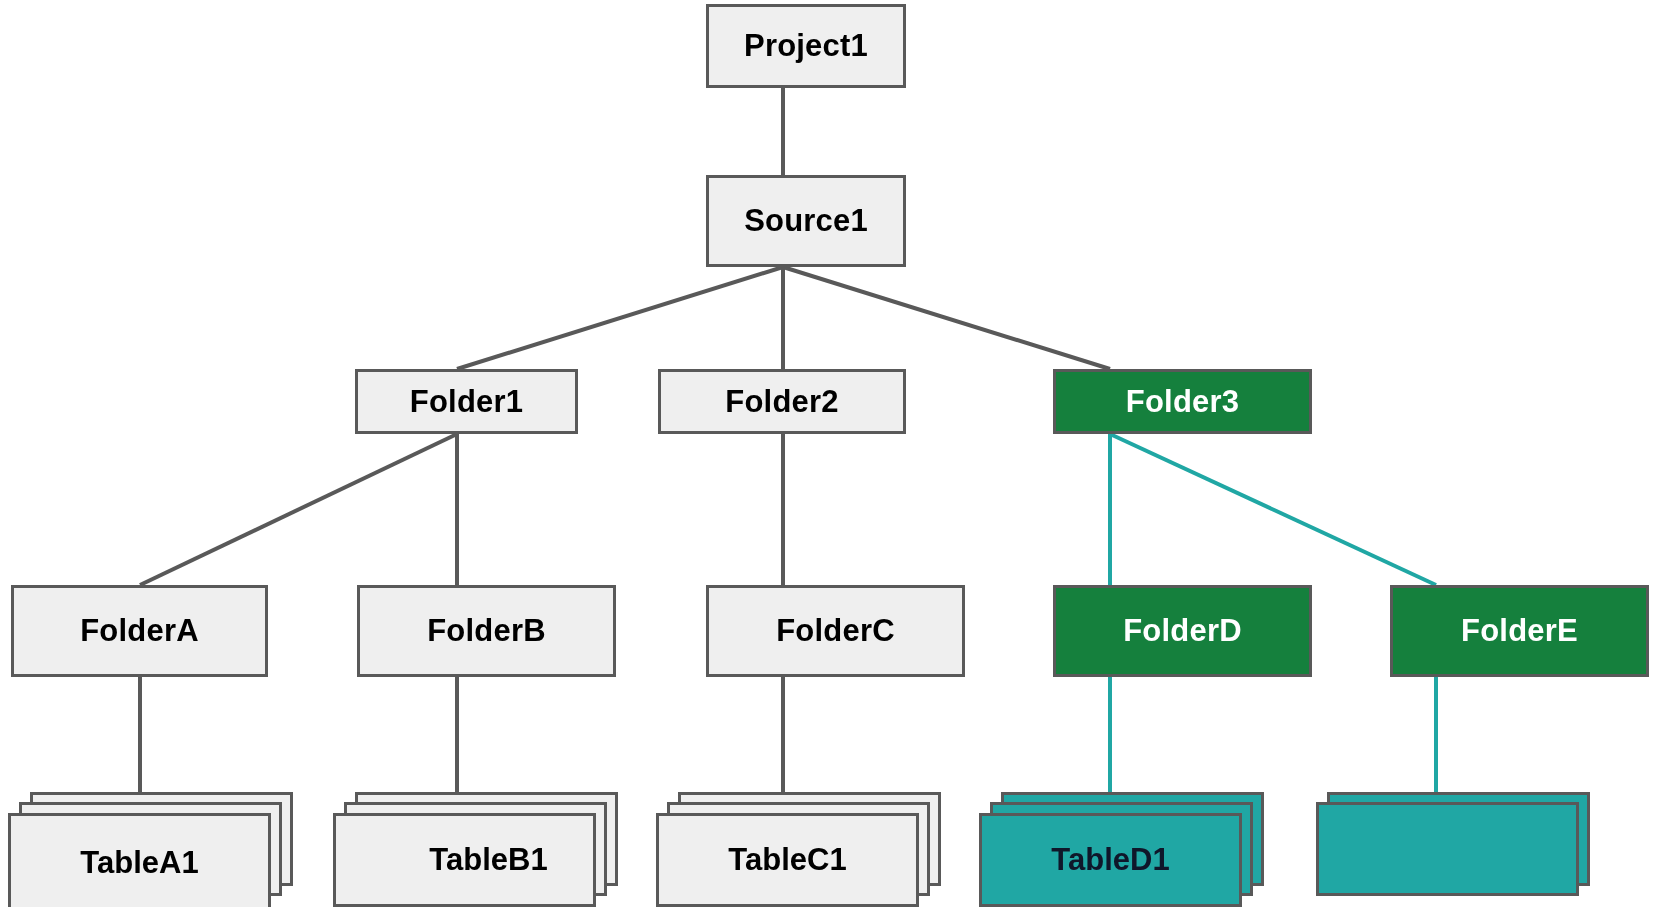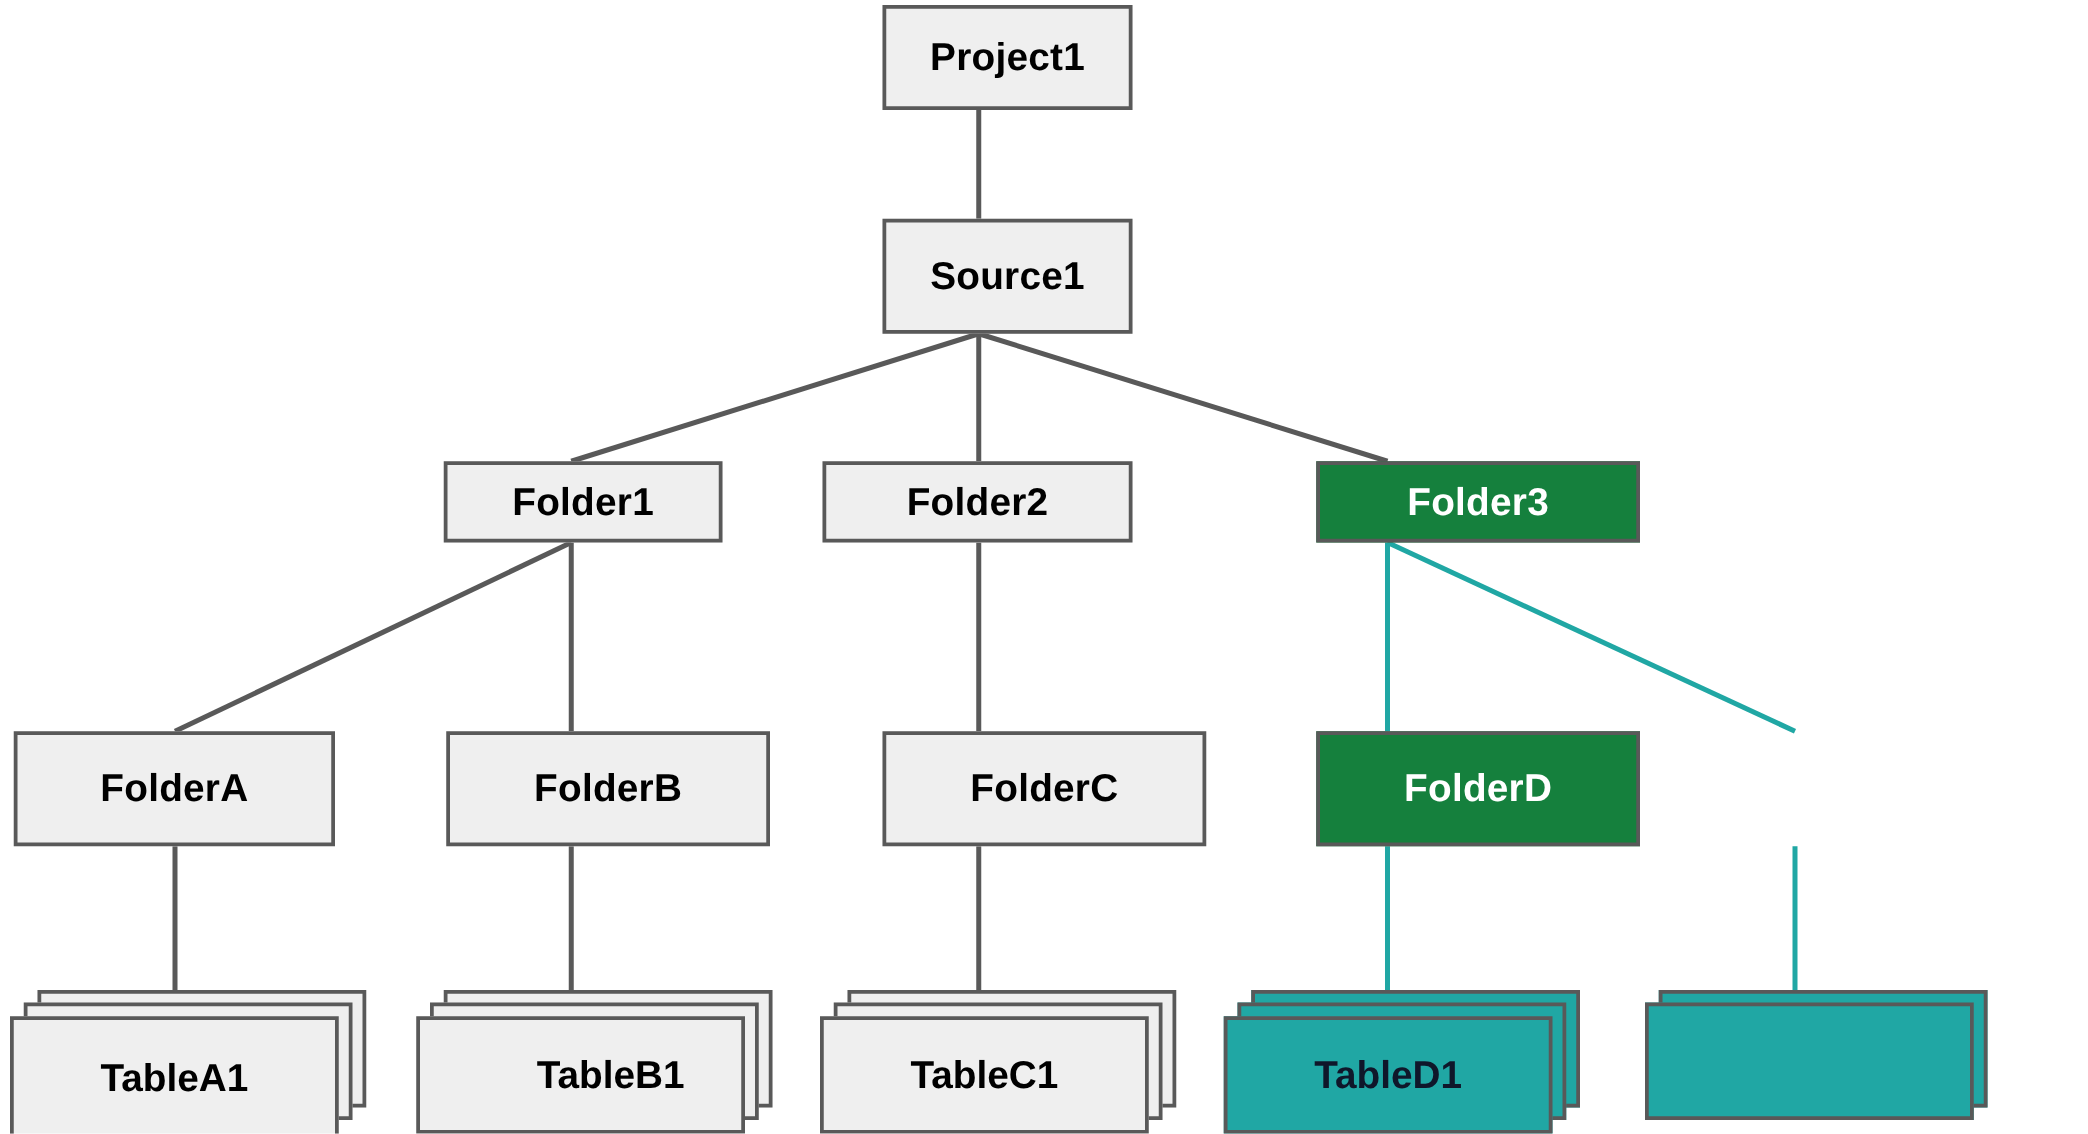--- a/index.html
+++ b/index.html
@@ -97,20 +97,21 @@
   <div class="node" style="left:706px; top:175px; width:200px; height:92px;">Source1</div>
 
   <div class="node" style="left:355px; top:369px; width:223px; height:65px;">Folder1</div>
   <div class="node" style="left:658px; top:369px; width:248px; height:65px;">Folder2</div>
   <div class="node teal" style="left:1053px; top:369px; width:259px; height:65px;">Folder3</div>
 
   <div class="node" style="left:11px; top:585px; width:257px; height:92px;">FolderA</div>
   <div class="node" style="left:357px; top:585px; width:259px; height:92px;">FolderB</div>
   <div class="node" style="left:706px; top:585px; width:259px; height:92px;">FolderC</div>
   <div class="node teal" style="left:1053px; top:585px; width:259px; height:92px;">FolderD</div>
+  <div class="node teal" style="left:1390px; top:585px; width:259px; height:92px;">FolderE</div>
 
   <div class="stack" style="left:8px; top:792px; width:285px; height:115px;">
     <div class="card back" style="width:263px; height:94px;"></div>
     <div class="card mid" style="width:263px; height:94px;"></div>
     <div class="card front" style="width:263px; height:100px;">TableA1</div>
   </div>
 
   <div class="stack" style="left:333px; top:792px; width:285px; height:115px;">
     <div class="card back" style="width:263px; height:94px;"></div>
     <div class="card mid" style="width:263px; height:94px;"></div>

